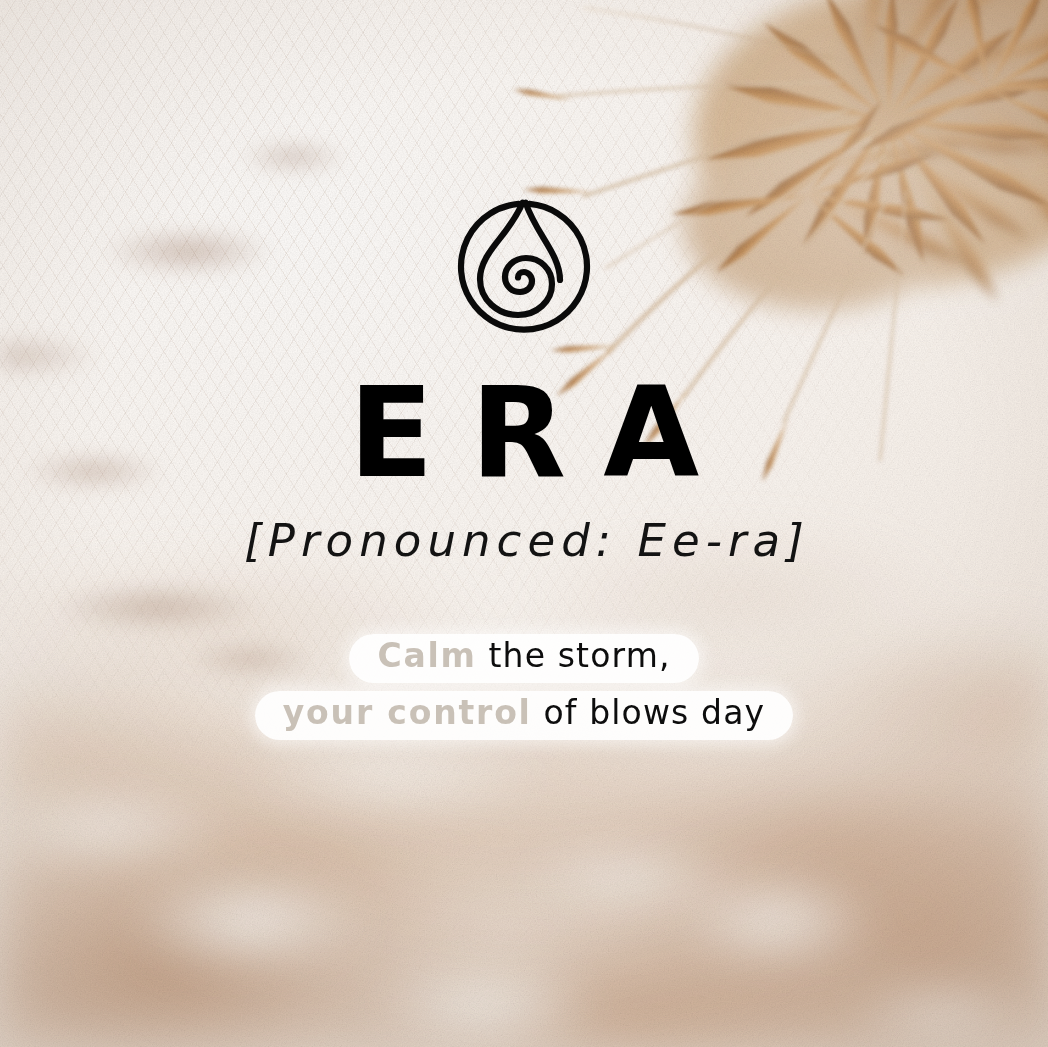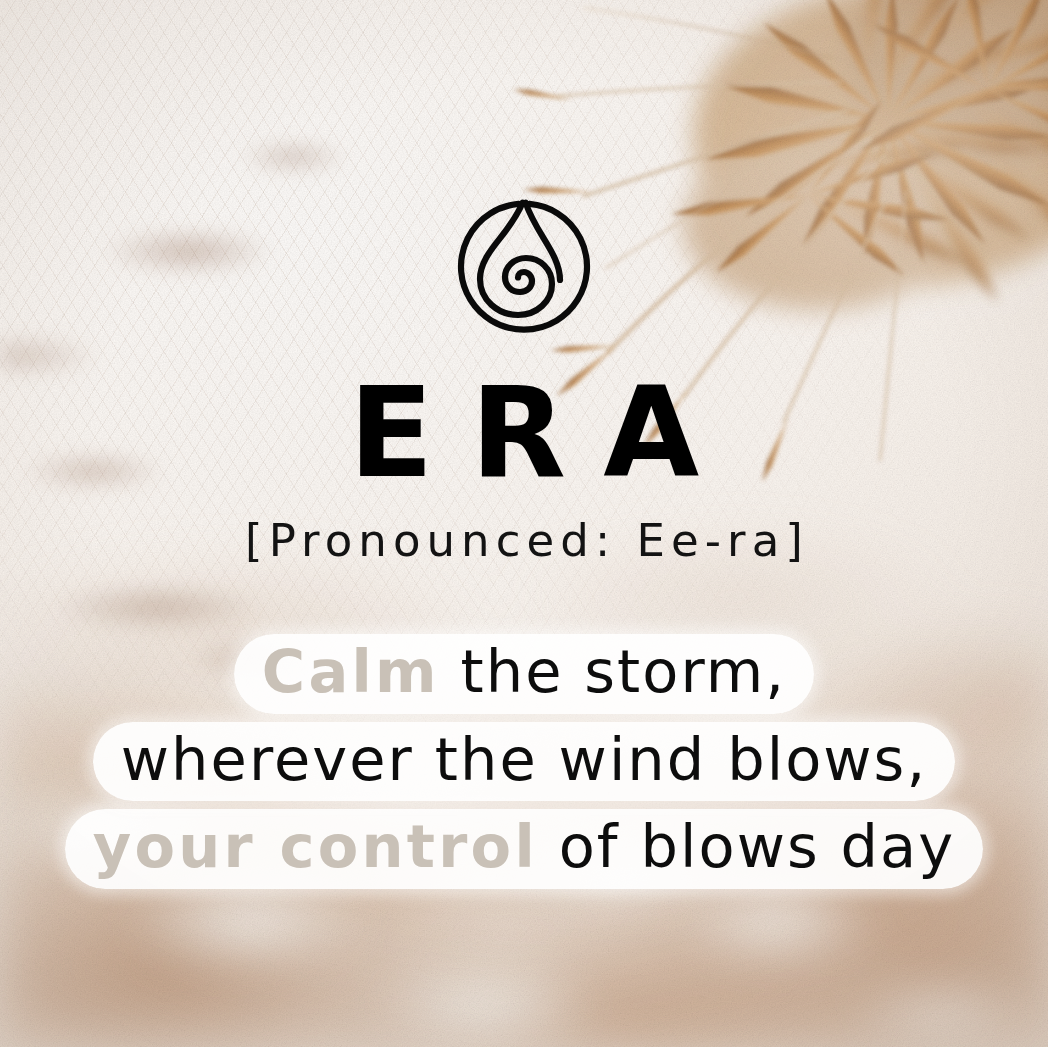--- a/index.html
+++ b/index.html
@@ -159,20 +159,21 @@
   }
 
   
   .pronunciation {
     position: absolute;
     top: 514px;
     left: 0;
     right: 0;
     text-align: center;
     font-family: "DejaVu Sans", "Liberation Sans", sans-serif;
+    font-style: italic;
     font-weight: 400;
     font-size: 45px;
     line-height: 1.2;
     color: #131313;
     letter-spacing: 0.135em;
     text-indent: 0.135em;
     white-space: nowrap;
   }
 
   
@@ -187,21 +188,21 @@
     gap: 8px;
   }
 
   .tagline-line {
     display: inline-block;
     background: rgba(255,255,255,0.93);
     border-radius: 999px;
     padding: 3px 28px 7px 28px;
     font-family: "DejaVu Sans", "Liberation Sans", sans-serif;
     font-weight: 400;
-    font-size: 59px;
+    font-size: 33px;
     line-height: 1.18;
     color: #0d0d0d;
     letter-spacing: 0.035em;
     white-space: nowrap;
     box-shadow: 0 0 14px 6px rgba(255,255,255,0.50);
   }
 
   .tagline-line .accent {
     font-weight: 700;
     color: #c9c1b7;
@@ -459,23 +460,20 @@
     <div class="wordmark">ERA</div>
 
     <div class="pronunciation">[Pronounced: Ee-ra]</div>
 
     <div class="tagline">
 
       <div class="tagline-line">
         <span class="accent">Calm</span><span> the storm,</span>
       </div>
 
-      <div class="tagline-line">
-        <span>wherever the wind blows,</span>
-      </div>
 
       <div class="tagline-line">
         <span class="accent">your control</span><span> of blows day</span>
       </div>
 
     </div>
   </div>
 </div>
 
 </body></html>

